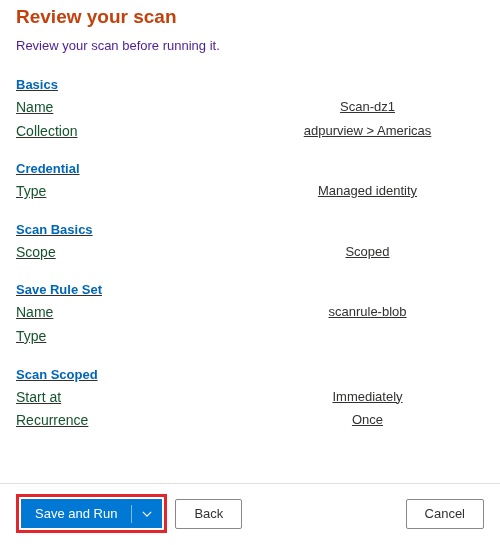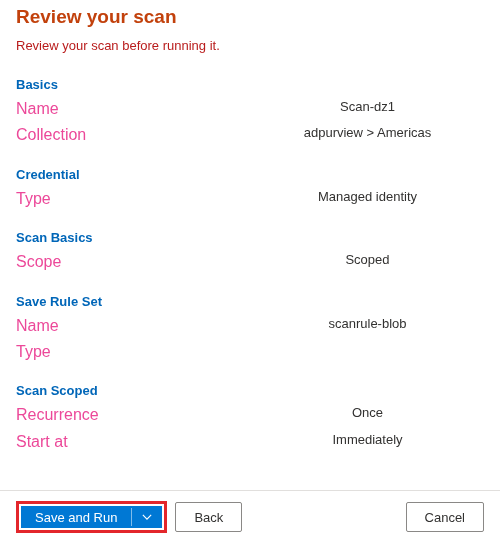--- a/index.html
+++ b/index.html
@@ -20,42 +20,43 @@
       padding: 6px 16px 0 16px;
     }
     .page-title {
       font-size: 19px;
       font-weight: 600;
       color: #c2410c;
       margin-bottom: 10px;
     }
     .subtitle {
       font-size: 13px;
-      color: #b91c1c;
+      color: #4c1d95;
       margin-bottom: 24px;
     }
     .section {
       margin-bottom: 20px;
+      text-decoration: underline;
     }
     .section-header {
       font-size: 13px;
       font-weight: 600;
       color: #0066b8;
       margin-bottom: 6px;
     }
     .row {
       display: flex;
       margin-bottom: 4px;
       line-height: 1.4;
     }
     .row-label {
       width: 235px;
       flex-shrink: 0;
-      color: #ec4899;
-      font-size: 16px;
+      color: #14532d;
+      font-size: 14px;
     }
     .row-value {
       flex: 1;
       color: #323130;
       font-size: 13px;
       text-align: center;
     }
     .footer {
       position: absolute;
       bottom: 0;
@@ -70,21 +71,21 @@
     .highlight-box {
       border: 3px solid #e3262b;
       padding: 2px;
       display: inline-flex;
     }
     .btn-primary {
       background: #0078d4;
       color: #fff;
       border: none;
       font-size: 13px;
-      height: 22px;
+      height: 29px;
       display: inline-flex;
       align-items: center;
       cursor: pointer;
       font-family: inherit;
     }
     .btn-primary-main {
       padding: 0 14px;
       display: flex;
       align-items: center;
       height: 100%;
@@ -162,26 +163,26 @@
       <div class="row-value">scanrule-blob</div>
     </div>
     <div class="row">
       <div class="row-label">Type</div>
     </div>
   </div>
 
   <div class="section">
     <div class="section-header">Scan Scoped</div>
     <div class="row">
+      <div class="row-label">Start at</div>
+      <div class="row-value">Immediately</div>
+    </div>
+    <div class="row">
       <div class="row-label">Recurrence</div>
       <div class="row-value">Once</div>
-    </div>
-    <div class="row">
-      <div class="row-label">Start at</div>
-      <div class="row-value">Immediately</div>
     </div>
   </div>
 </div>
 
 <div class="footer">
   <span class="highlight-box">
     <span class="btn-primary">
       <span class="btn-primary-main">Save and Run</span>
       <span class="btn-primary-divider"></span>
       <span class="btn-primary-chevron">

